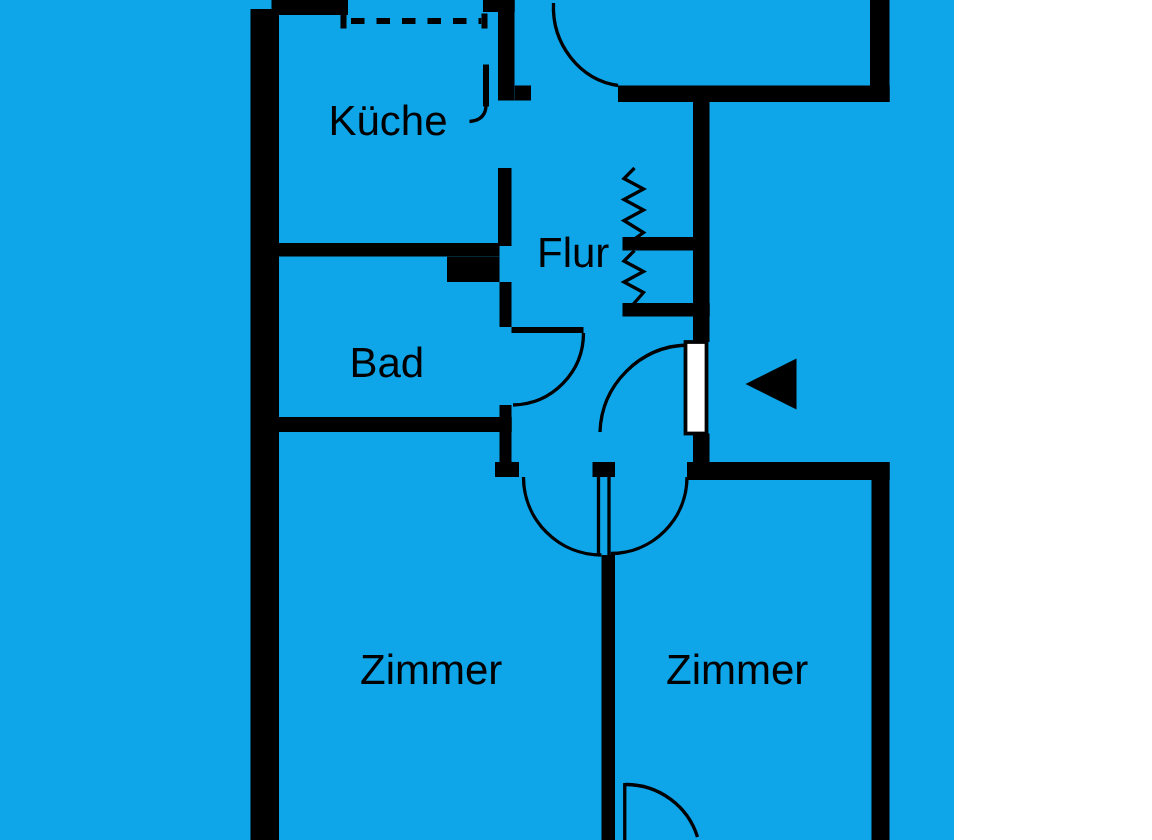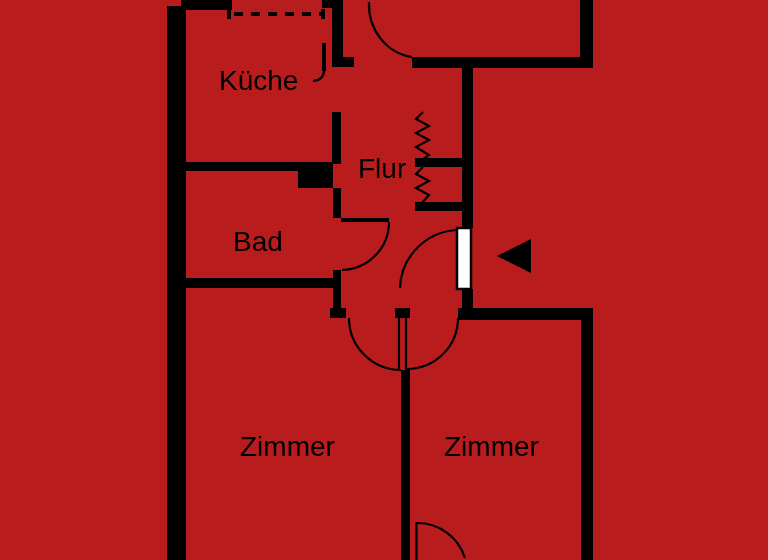--- a/index.html
+++ b/index.html
@@ -1,20 +1,20 @@
 <!DOCTYPE html>
 <html><head>
 <meta charset="utf-8">
 <style>
   html, body { margin: 0; padding: 0; background: #ffffff; }
   #stage {
     position: relative;
-    width: 768px;
+    width: 636px;
     height: 560px;
-    background: #b91c1c;
+    background: #0ea5e9;
     overflow: hidden;
     font-family: "Liberation Sans", sans-serif;
   }
   svg { position: absolute; left: 0; top: 0; }
   .wall { fill: #000000; stroke: none; }
   .arc  { fill: none; stroke: #000000; stroke-width: 2.2px; }
   .thin { fill: none; stroke: #000000; stroke-width: 2.2px; }
   .leaf-white { fill: #ffffff; stroke: #000000; stroke-width: 2.5px; }
   .room-label {
     fill: #000000;

